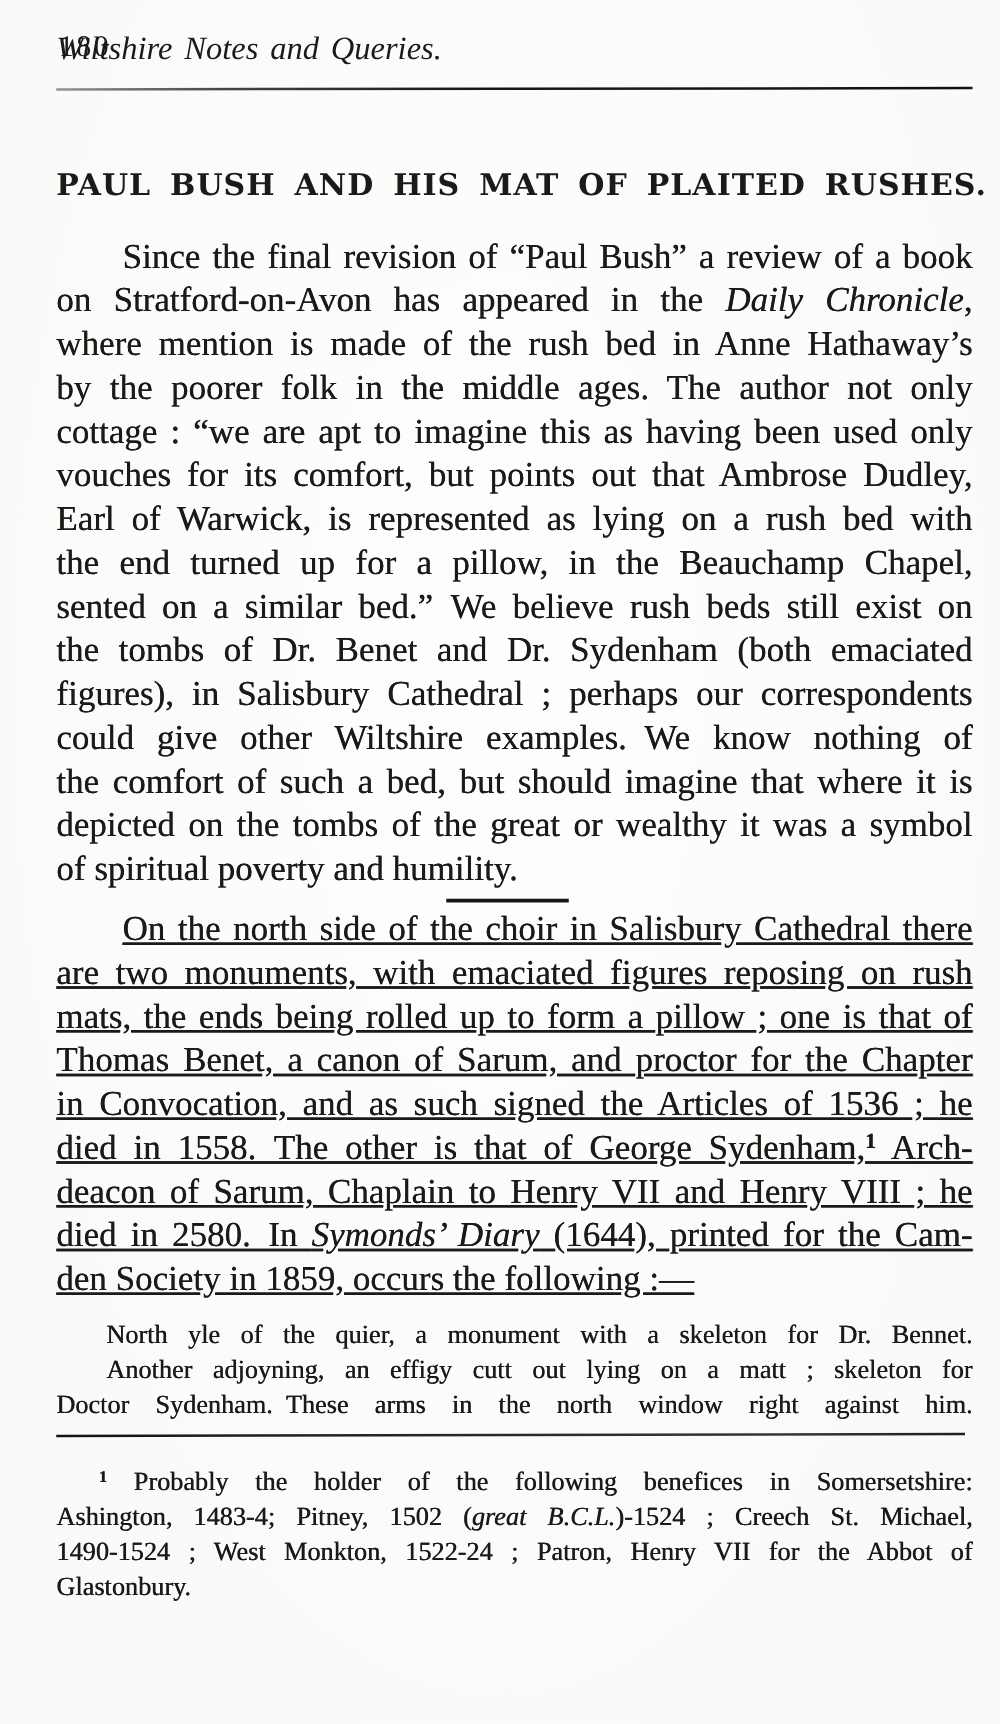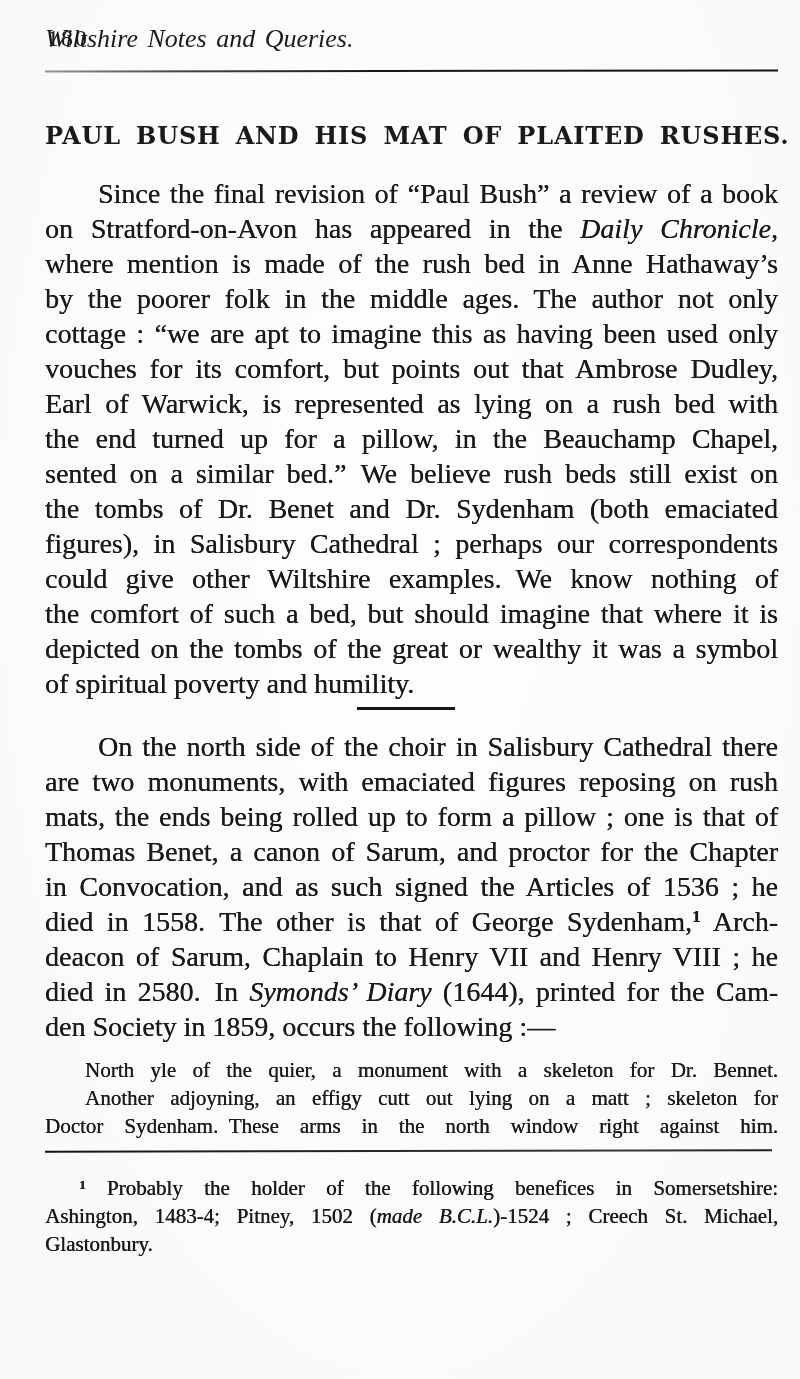--- a/index.html
+++ b/index.html
@@ -38,39 +38,39 @@
     word-spacing: 3px;
   }
   .top-rule {
     margin-top: 14px;
     height: 2px;
     background: linear-gradient(90deg, rgba(25,24,22,.45), rgba(25,24,22,.8) 18%, #191816 45%, #12110f);
     transform: rotate(-0.08deg);
   }
   
   .article-title {
-    margin-top: 46px;
+    margin-top: 58px;
     text-align: left;
     font-family: "DejaVu Serif", serif;
     font-weight: bold;
     font-size: 24px;
     line-height: 36px;
     letter-spacing: 0.8px;
     word-spacing: 6px;
     white-space: nowrap;
   }
   
   .body-text {
     font-size: 28px;
     line-height: 35px;
     text-shadow: 0.25px 0 0 currentColor;
     font-variant-numeric: oldstyle-nums;
   }
   .para1 { margin-top: 22px; }
-  .para2 { margin-top: 19px; }
+  .para2 { margin-top: 4px; text-decoration: underline; }
   .tline { text-align: justify; }
   .tline.just { text-align-last: justify; }
   .body-text .ind { text-indent: 53px; }
   .divider {
     margin: 6px auto 0;
     width: 98px; height: 3px;
     background: #171614;
     transform: translateX(-6px);
   }
   
@@ -149,17 +149,18 @@
   <div class="small-text quote">
       <div class="tline just ind"><span>North yle of the quier, a monument with a skeleton for Dr. Bennet.</span></div>
       <div class="tline just ind"><span>Another adjoyning, an effigy cutt out lying on a matt ; skeleton for</span></div>
       <div class="tline just"><span>Doctor Sydenham. These arms in the north window right against him.</span></div>
     </div>
 
   <div class="fn-rule"></div>
 
   <div class="small-text footnote">
       <div class="tline just ind"><span class="sup">1</span><span> Probably the holder of the following benefices in Somersetshire:</span></div>
-      <div class="tline just"><span>Ashington, 1483-4; Pitney, 1502 (</span><span class="it">made B.C.L.</span><span>)-1524 ; Creech St. Michael,</span></div>
+      <div class="tline just"><span>Ashington, 1483-4; Pitney, 1502 (</span><span class="it">great B.C.L.</span><span>)-1524 ; Creech St. Michael,</span></div>
+      <div class="tline just"><span>1490-1524 ; West Monkton, 1522-24 ; Patron, Henry VII for the Abbot of</span></div>
       <div class="tline"><span>Glastonbury.</span></div>
     </div>
 
 </div>
 
 </body></html>

